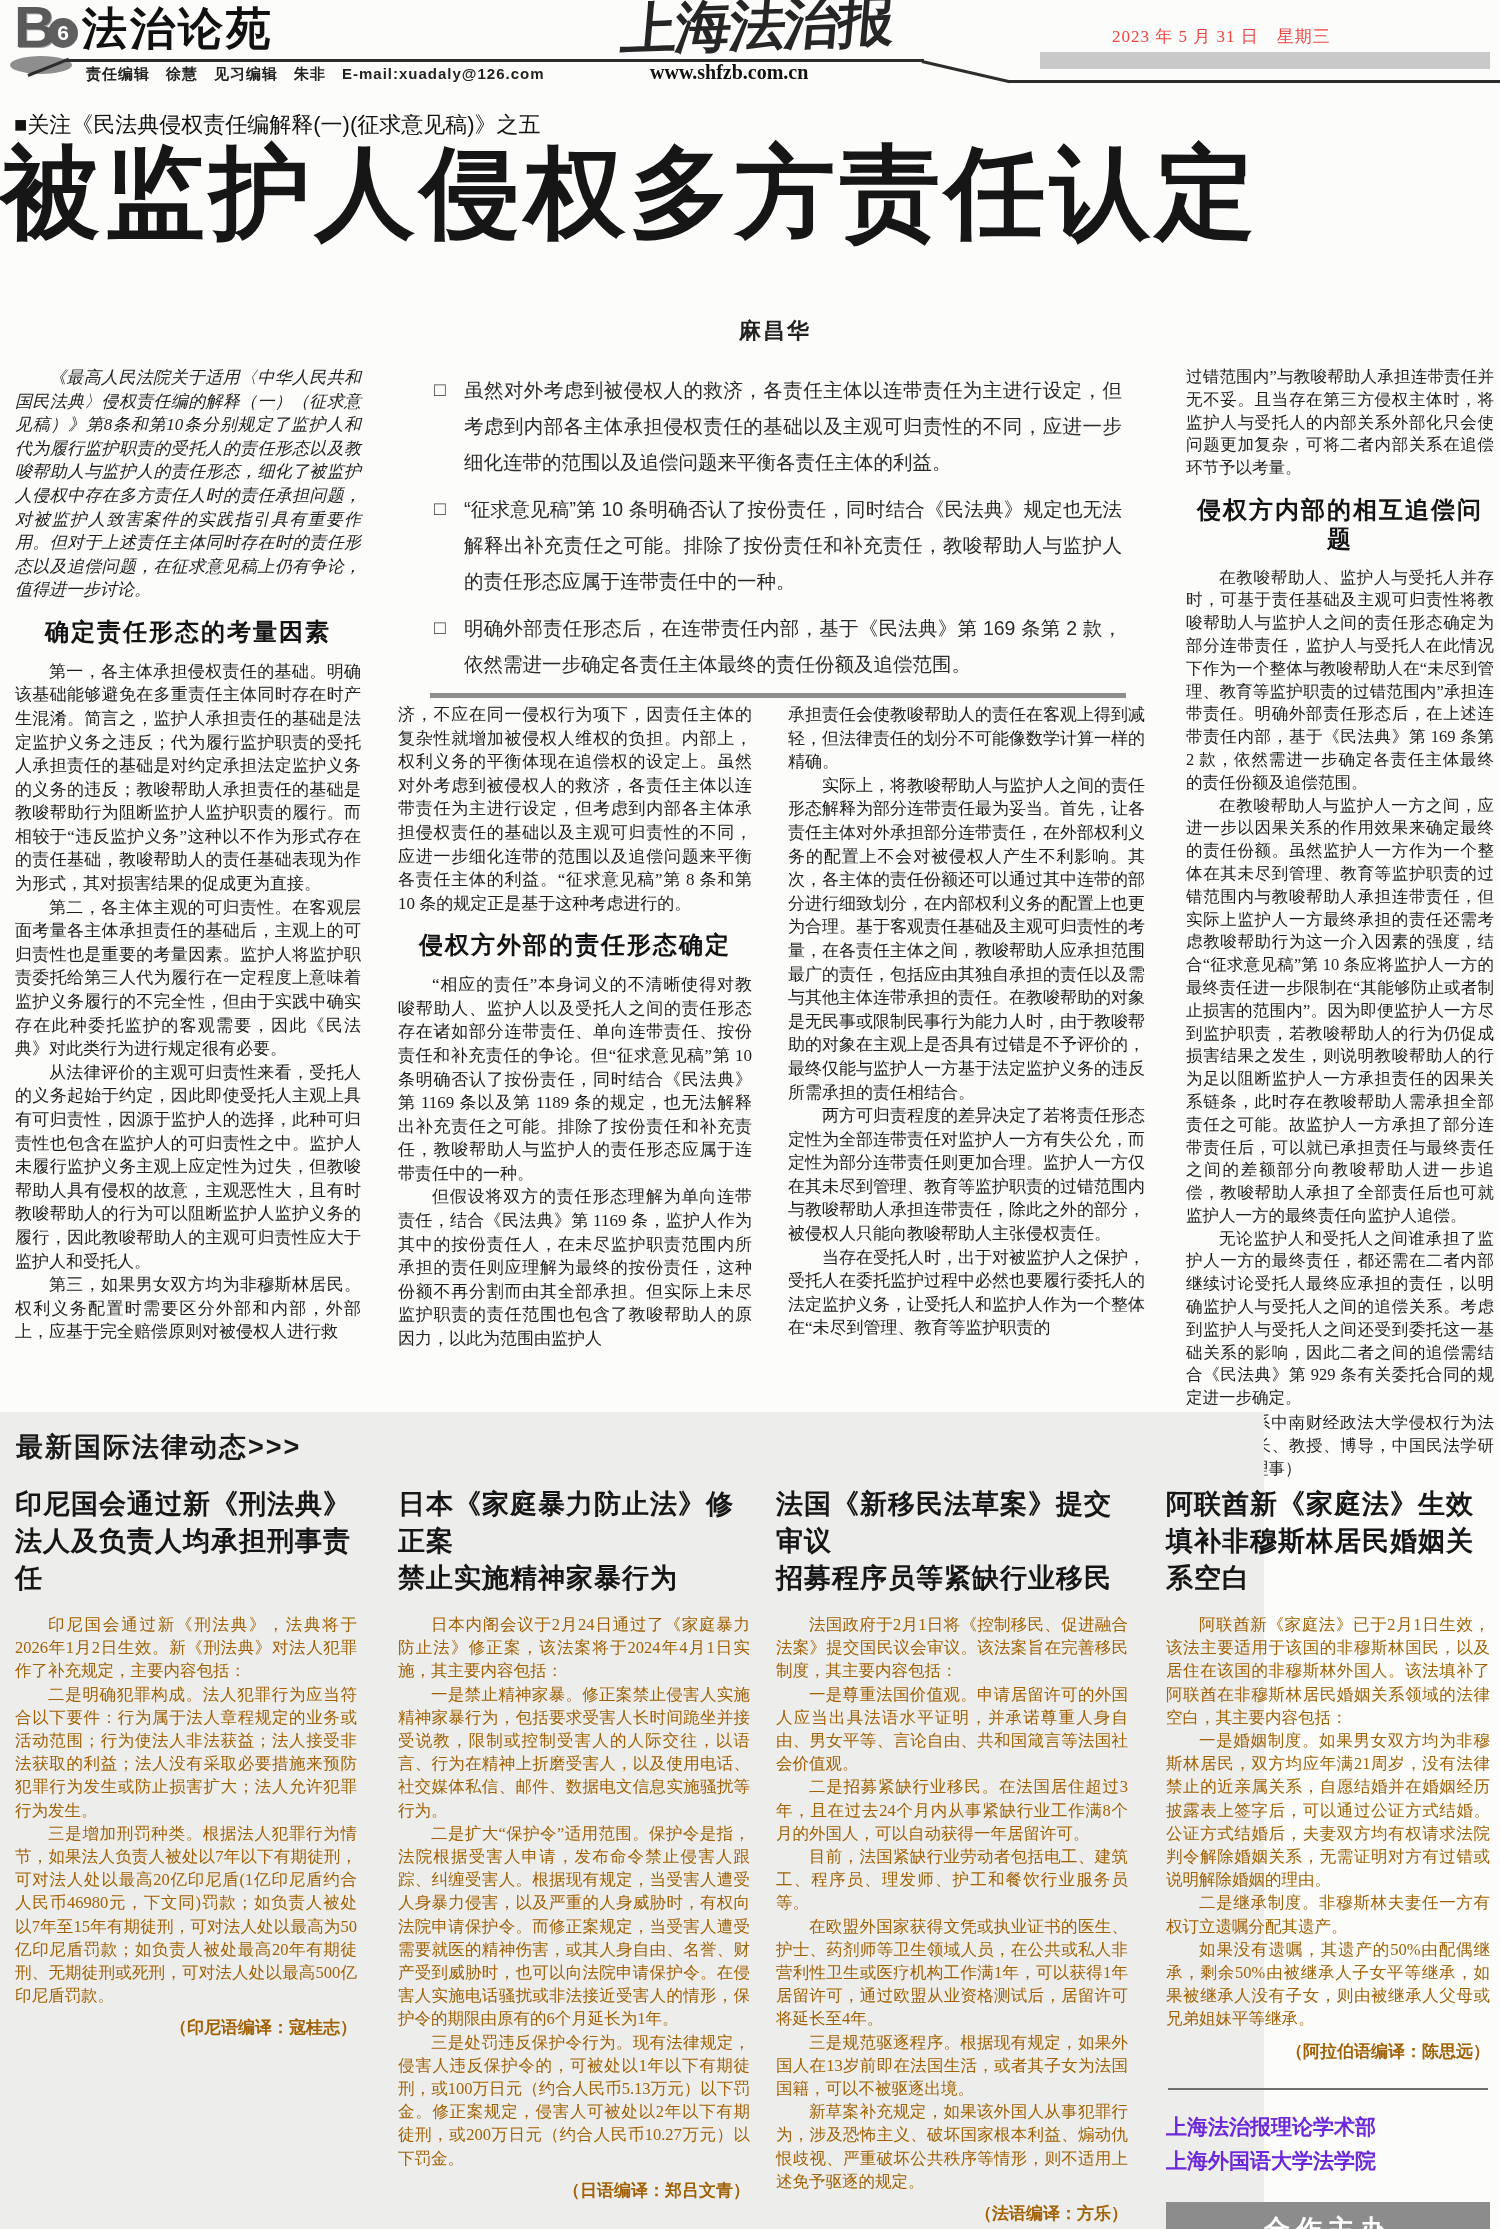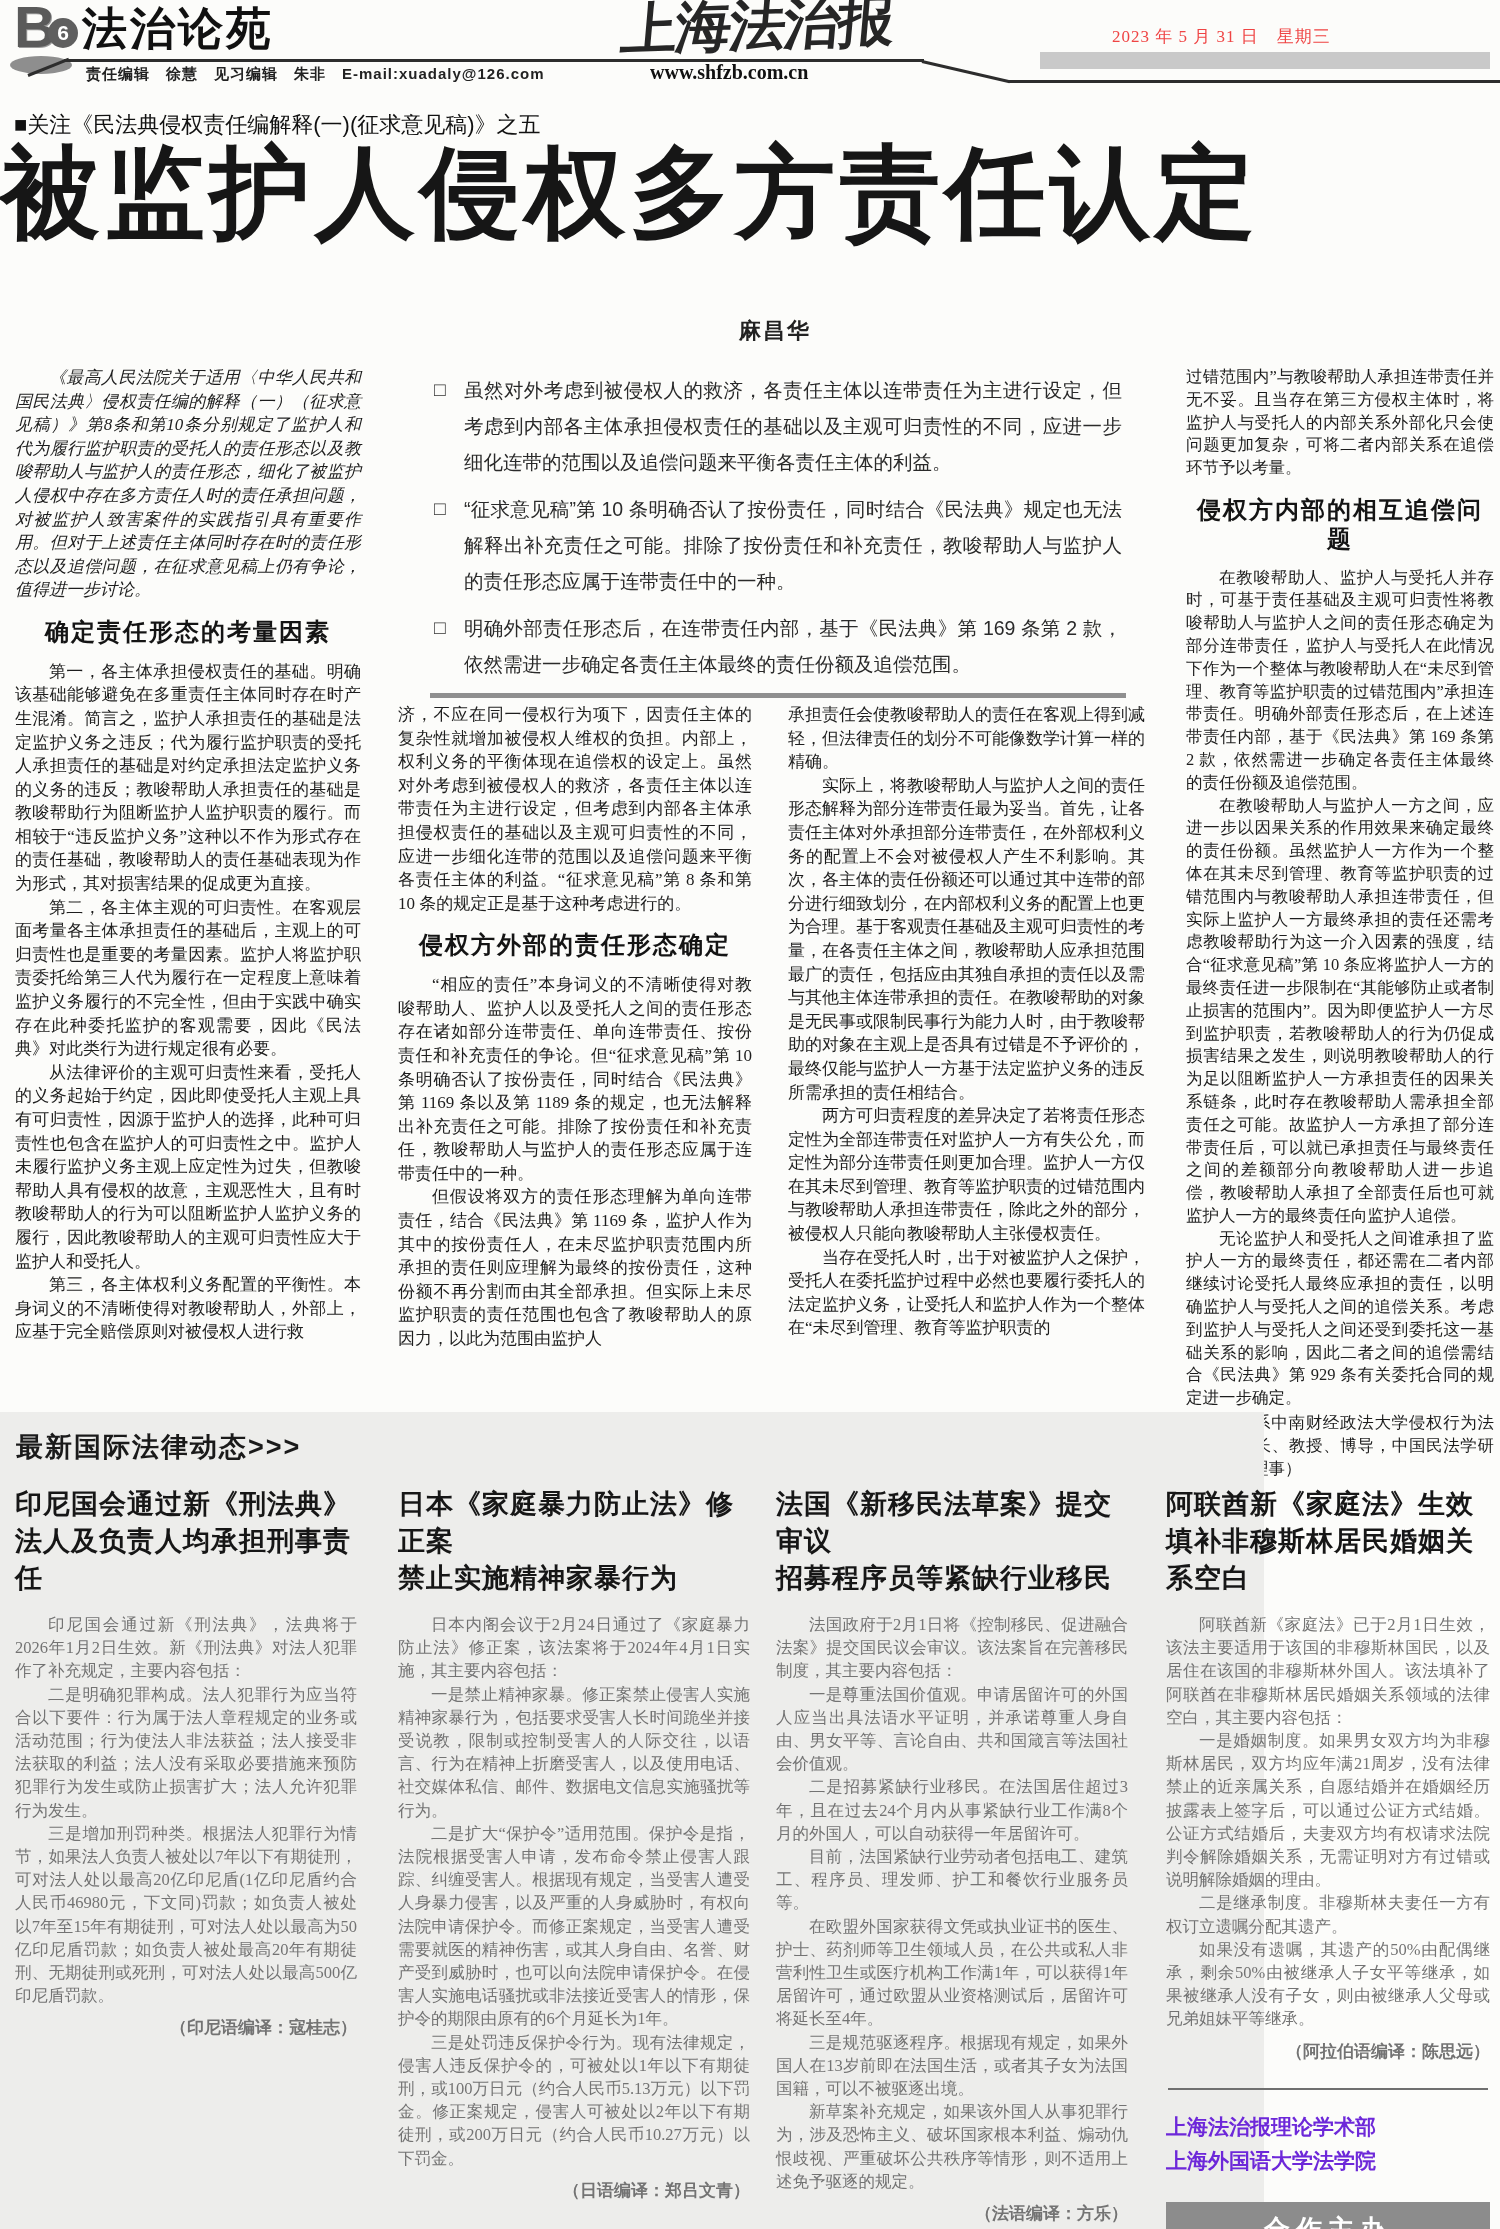--- a/index.html
+++ b/index.html
@@ -51,21 +51,21 @@
   #colD p{font-size:16.5px;line-height:22.8px;}
   .author-note{font-style:italic;margin-top:2px !important;text-indent:1em !important;}
 
   
   .intl{position:absolute;left:0;top:1412px;width:1264px;height:817px;background:#ededeb;}
   .intl-head{position:absolute;left:16px;top:22px;font:bold 27px/1 "Liberation Sans",sans-serif;
              color:#1a1a1a;letter-spacing:2px;}
   .icol{position:absolute;top:74px;}
   .icol .t{font:bold 27px/37px "Liberation Sans",sans-serif;color:#161616;letter-spacing:1px;}
   .icol .t2{margin-bottom:16px;}
-  .icol p{margin:0;font:16.5px/23.2px "Liberation Serif",serif;color:#737373;text-align:justify;text-indent:2em;}
+  .icol p{margin:0;font:16.5px/23.2px "Liberation Serif",serif;color:#a16207;text-align:justify;text-indent:2em;}
   .icol .credit{margin-top:9px;text-align:right;font:bold 17px/24px "Liberation Serif",serif;text-indent:0;}
   #ic1{left:15px;width:342px;}
   #ic2{left:398px;width:352px;}
   #ic3{left:776px;width:352px;}
   #ic4{left:1166px;width:324px;}
   .divider{margin:24px 2px 0 2px;border-top:2px solid #6f6f6f;}
   .orgs{margin-top:20px;font:bold 21px/34px "Liberation Sans",sans-serif;color:#6d28d9;}
   .coop{margin-top:24px;height:54px;background:#8c8c8c;color:#fff;text-align:center;
         font:bold 26px/54px "Liberation Sans",sans-serif;letter-spacing:6px;}
 </style>
@@ -110,21 +110,21 @@
       <span class="tx">明确外部责任形态后，在连带责任内部，基于《民法典》第 169 条第 2 款，依然需进一步确定各责任主体最终的责任份额及追偿范围。</span>
     </div>
   </div>
 
   <div class="acol" id="colA">
     <p class="intro">《最高人民法院关于适用〈中华人民共和国民法典〉侵权责任编的解释（一）（征求意见稿）》第8条和第10条分别规定了监护人和代为履行监护职责的受托人的责任形态以及教唆帮助人与监护人的责任形态，细化了被监护人侵权中存在多方责任人时的责任承担问题，对被监护人致害案件的实践指引具有重要作用。但对于上述责任主体同时存在时的责任形态以及追偿问题，在征求意见稿上仍有争论，值得进一步讨论。</p>
     <h3>确定责任形态的考量因素</h3>
     <p>第一，各主体承担侵权责任的基础。明确该基础能够避免在多重责任主体同时存在时产生混淆。简言之，监护人承担责任的基础是法定监护义务之违反；代为履行监护职责的受托人承担责任的基础是对约定承担法定监护义务的义务的违反；教唆帮助人承担责任的基础是教唆帮助行为阻断监护人监护职责的履行。而相较于“违反监护义务”这种以不作为形式存在的责任基础，教唆帮助人的责任基础表现为作为形式，其对损害结果的促成更为直接。</p>
     <p>第二，各主体主观的可归责性。在客观层面考量各主体承担责任的基础后，主观上的可归责性也是重要的考量因素。监护人将监护职责委托给第三人代为履行在一定程度上意味着监护义务履行的不完全性，但由于实践中确实存在此种委托监护的客观需要，因此《民法典》对此类行为进行规定很有必要。</p>
     <p>从法律评价的主观可归责性来看，受托人的义务起始于约定，因此即使受托人主观上具有可归责性，因源于监护人的选择，此种可归责性也包含在监护人的可归责性之中。监护人未履行监护义务主观上应定性为过失，但教唆帮助人具有侵权的故意，主观恶性大，且有时教唆帮助人的行为可以阻断监护人监护义务的履行，因此教唆帮助人的主观可归责性应大于监护人和受托人。</p>
-    <p>第三，各主体权利义务配置的平衡性。本身词义的不清晰使得对教唆帮助人，外部上，应基于完全赔偿原则对被侵权人进行救</p>
+    <p>第三，如果男女双方均为非穆斯林居民。权利义务配置时需要区分外部和内部，外部上，应基于完全赔偿原则对被侵权人进行救</p>
   </div>
 
   <div class="acol" id="colB">
     <p class="cont">济，不应在同一侵权行为项下，因责任主体的复杂性就增加被侵权人维权的负担。内部上，权利义务的平衡体现在追偿权的设定上。虽然对外考虑到被侵权人的救济，各责任主体以连带责任为主进行设定，但考虑到内部各主体承担侵权责任的基础以及主观可归责性的不同，应进一步细化连带的范围以及追偿问题来平衡各责任主体的利益。“征求意见稿”第 8 条和第 10 条的规定正是基于这种考虑进行的。</p>
     <h3>侵权方外部的责任形态确定</h3>
     <p>“相应的责任”本身词义的不清晰使得对教唆帮助人、监护人以及受托人之间的责任形态存在诸如部分连带责任、单向连带责任、按份责任和补充责任的争论。但“征求意见稿”第 10 条明确否认了按份责任，同时结合《民法典》第 1169 条以及第 1189 条的规定，也无法解释出补充责任之可能。排除了按份责任和补充责任，教唆帮助人与监护人的责任形态应属于连带责任中的一种。</p>
     <p>但假设将双方的责任形态理解为单向连带责任，结合《民法典》第 1169 条，监护人作为其中的按份责任人，在未尽监护职责范围内所承担的责任则应理解为最终的按份责任，这种份额不再分割而由其全部承担。但实际上未尽监护职责的责任范围也包含了教唆帮助人的原因力，以此为范围由监护人</p>
   </div>
 
   <div class="acol" id="colC">

